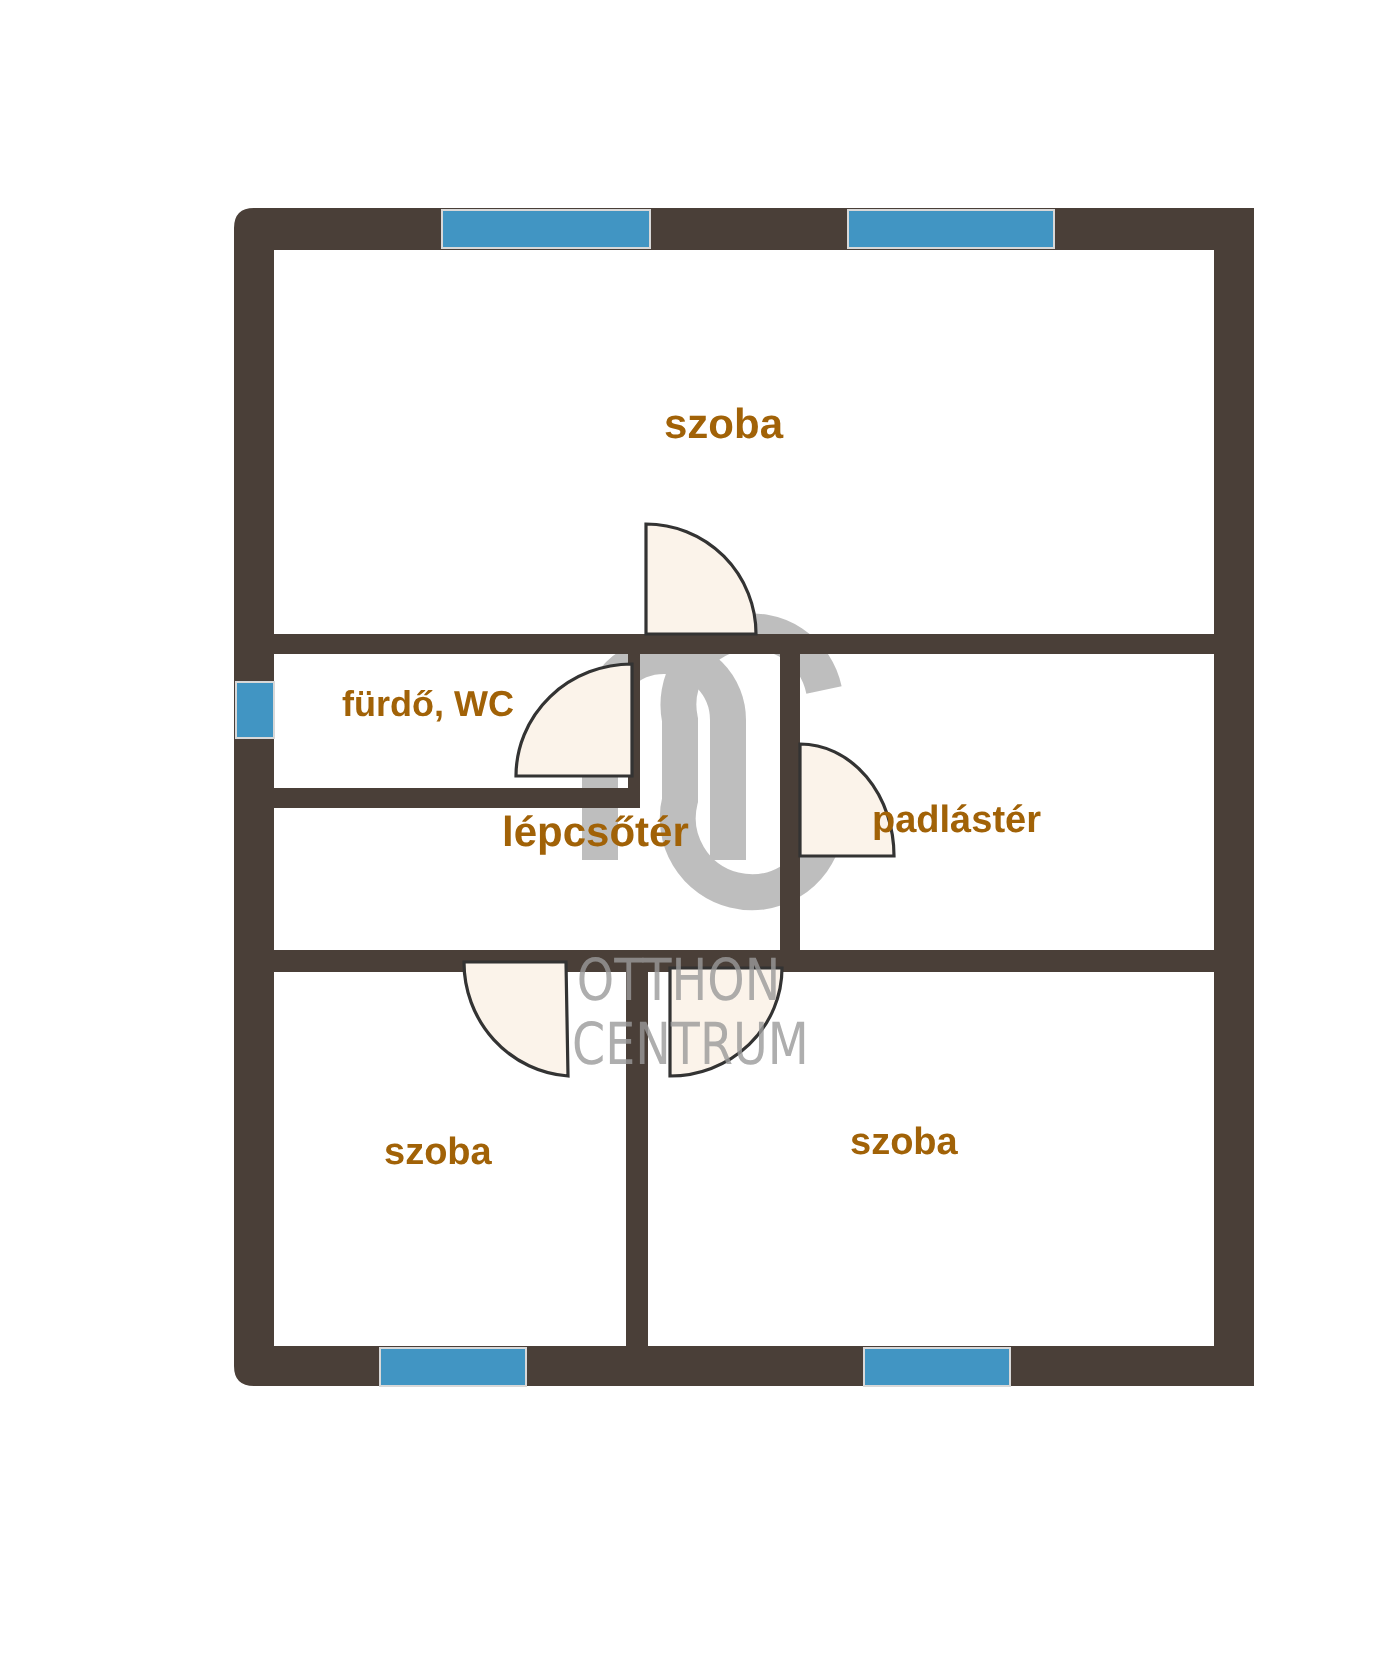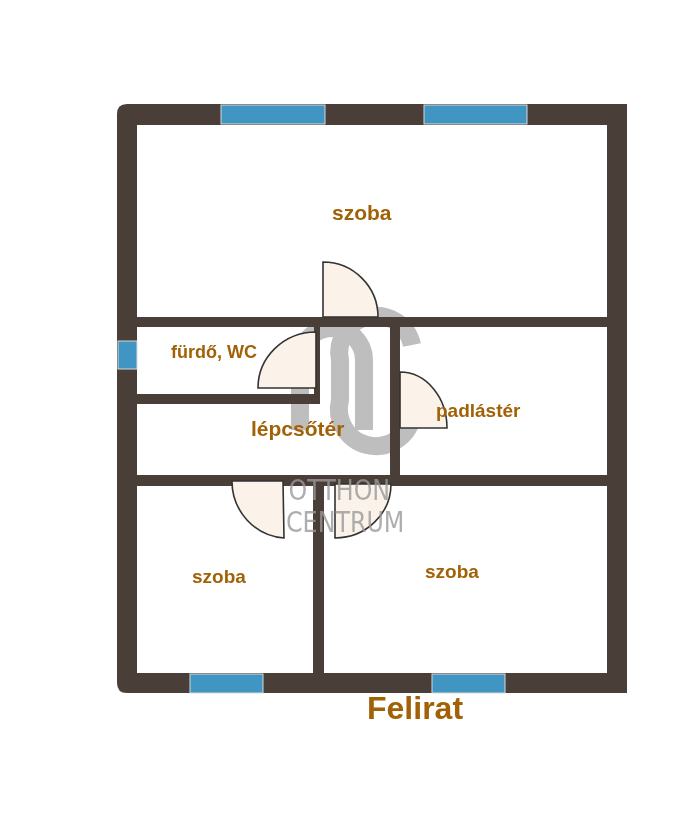--- a/index.html
+++ b/index.html
@@ -60,20 +60,19 @@
 
   
   <div class="watermark" style="left:286px; top:474px; width:130px; text-align:center; color:#9a9a9a; opacity:0.8; font-family:'DejaVu Sans', sans-serif; font-size:29px; line-height:32px; letter-spacing:0px; transform:scaleX(0.82); transform-origin:left top;">
     <div>OTTHON</div>
     <div>CENTRUM</div>
   </div>
 
   
   <div class="label room-label" style="left:332px; top:202px;">szoba</div>
   <div class="label room-label small" style="left:171px; top:343px; font-size:18px;">fürdő, WC</div>
-  <div class="label room-label" style="left:251px; top:418px;">lépcsőtér</div>
+  <div class="label room-label" style="left:251px; top:406px;">lépcsőtér</div>
   <div class="label room-label small" style="left:436px; top:401px;">padlástér</div>
   <div class="label room-label small" style="left:192px; top:567px;">szoba</div>
   <div class="label room-label small" style="left:425px; top:562px;">szoba</div>
 
   
-  <div class="label caption" style="left:367px; top:692px;">Felirat</div>
 </div>
 
 </body></html>

